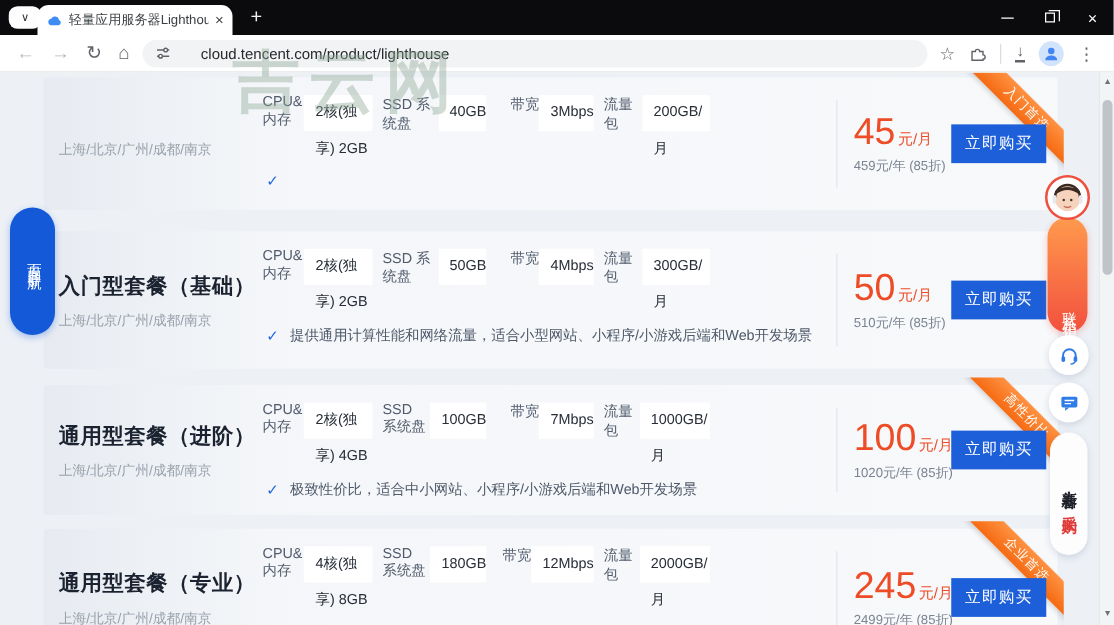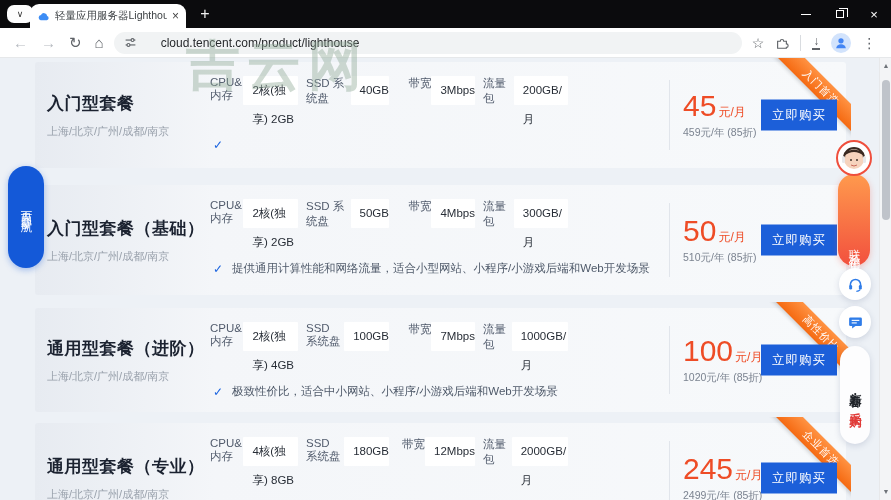--- a/index.html
+++ b/index.html
@@ -170,21 +170,20 @@
   </div>
 </div>
 
 <div class="content">
 
   <div class="card" style="top:4px; height:106px;">
     <div class="ribbon">
         <span>入门首选</span>
       </div>
     <div class="card-left">
-      <div class="plan-title">入门型套餐</div>
       <div class="plan-regions">上海/北京/广州/成都/南京</div>
     </div>
     <div class="specs">
       <div class="spec">
           <div class="spec-label">CPU&amp;内存</div>
           <div class="spec-value">2核(独享) 2GB</div>
         </div>
       <div class="spec">
           <div class="spec-label">SSD 系统盘</div>
           <div class="spec-value">40GB</div>

